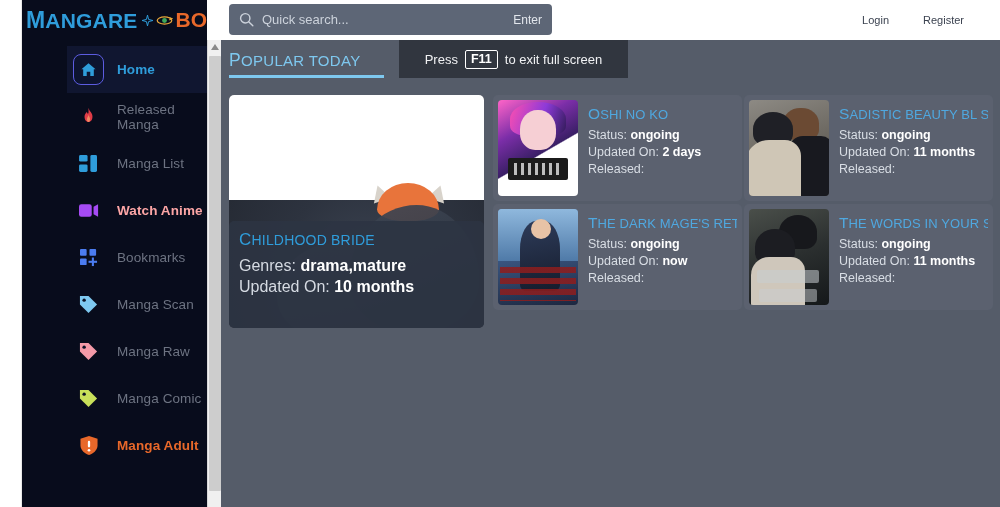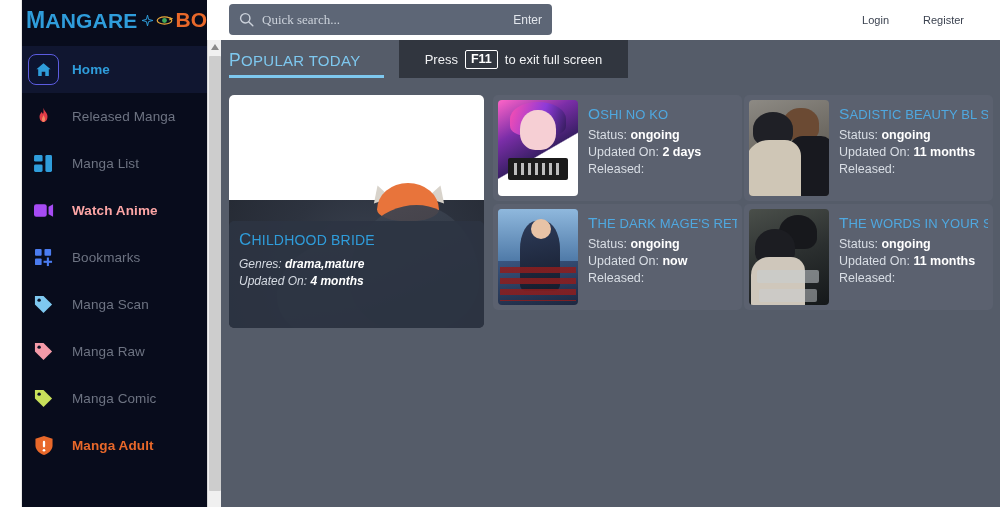--- a/index.html
+++ b/index.html
@@ -52,20 +52,21 @@
     color: #e8682a;
   }
 
   .nav { padding-top: 6px; }
   .nav-item {
     position: relative;
     display: flex; align-items: center;
     height: 47px;
     padding-left: 6px;
     cursor: pointer;
+    margin-left: 45px;
   }
   .nav-item.active {
     background: #101630;
   }
   .nav-item.active::before {
     content: "";
     position: absolute; left: 0; top: 0; bottom: 0;
     width: 0px;
   }
   .nav-icon-box {
@@ -123,21 +124,21 @@
     display: flex; align-items: center;
     padding: 0 10px;
     cursor: text;
   }
   .search-icon { flex: 0 0 16px; display: flex; align-items: center; }
   .search-input {
     flex: 1;
     background: transparent;
     border: 0; outline: 0;
     color: #d8dde6;
-    font-family: Liberation Serif, serif;
+    font-family: Liberation Sans, sans-serif;
     font-size: 13px;
     margin-left: 7px;
   }
   .search-input::placeholder { color: #ccd2db; opacity: 1; }
   .search-enter {
     color: #e2e6ec;
     font-size: 12px;
     margin-left: 6px;
   }
   .auth {
@@ -261,24 +262,23 @@
   }
   .featured-title {
     font-size: 14px;
     color: #2f9ddb;
     font-variant: small-caps;
     letter-spacing: .2px;
     margin-bottom: 7px;
   }
   .featured-title .cap { font-size: 17px; }
   .meta-line {
-    font-size: 12px;
+    font-size: 16px;
     color: #d5dae2;
     margin-bottom: 3px;
-    font-style: italic;
   }
   .meta-line b { color: #ffffff; }
 
   
   .cards {
     position: absolute; left: 272px; top: 55px;
     width: 500px;
     display: grid;
     grid-template-columns: 249px 249px;
     grid-template-rows: 106px 106px;
@@ -584,21 +584,21 @@
         <div class="fig"></div>
       </div>
       <div class="featured-info">
         <div class="featured-title"><span class="cap">C</span><span id="feat-rest">HILDHOOD BRIDE</span></div>
         <div class="meta-line">
           <span>Genres:</span>
           <b>drama,mature</b>
         </div>
         <div class="meta-line">
           <span>Updated On:</span>
-          <b>4 months</b>
+          <b>10 months</b>
         </div>
       </div>
     </article>
 
     <section class="cards">
 
       <article class="card">
         <div class="card-thumb th-oshi">
           <div class="hair"></div>
             <div class="face"></div>

